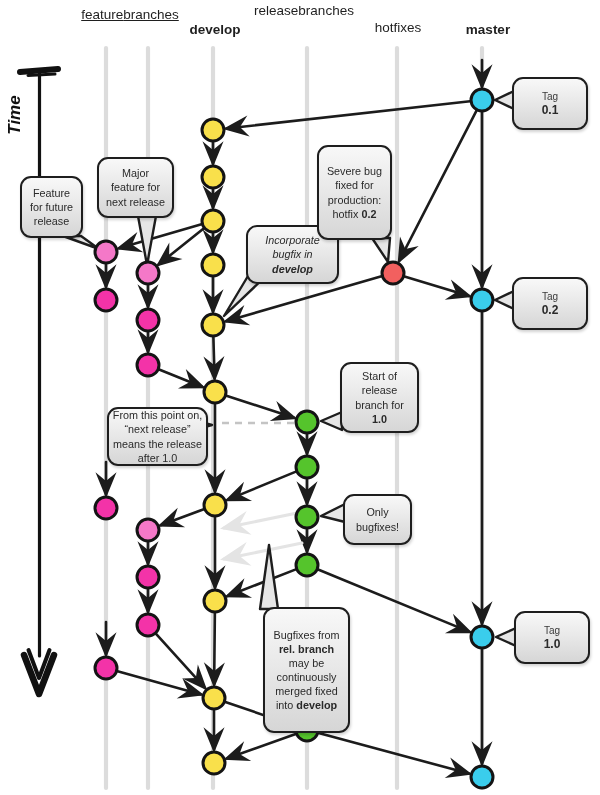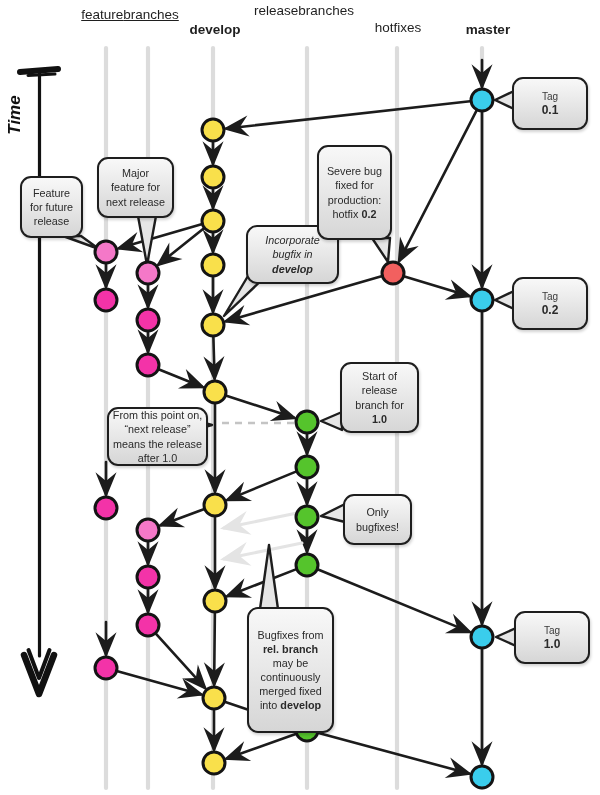--- a/index.html
+++ b/index.html
@@ -181,21 +181,21 @@
       <div class="callout" style="left: 340px; top: 362px; width: 79px; height: 71px;">
         <span class="ln"><span class="">Start of</span></span>
         <span class="ln"><span class="">release</span></span>
         <span class="ln"><span class="">branch for</span></span>
         <span class="ln"><span class="seg-b ">1.0</span></span>
       </div>
       <div class="callout" style="left: 343px; top: 494px; width: 69px; height: 51px;">
         <span class="ln"><span class="">Only</span></span>
         <span class="ln"><span class="">bugfixes!</span></span>
       </div>
-      <div class="callout" style="left: 247px; top: 607px; width: 87px; height: 126px;">
+      <div class="callout" style="left: 263px; top: 607px; width: 87px; height: 126px;">
         <span class="ln"><span class="">Bugfixes from</span></span>
         <span class="ln"><span class="seg-b ">rel. branch</span></span>
         <span class="ln"><span class="">may be</span></span>
         <span class="ln"><span class="">continuously</span></span>
         <span class="ln"><span class="">merged fixed</span></span>
         <span class="ln"><span class="">into </span><span class="seg-b ">develop</span></span>
       </div>
       <div class="callout" style="left: 514px; top: 611px; width: 76px; height: 53px;">
         <span class="ln"><span class="seg-sm ">Tag</span></span>
         <span class="ln"><span class="seg-b seg-lg">1.0</span></span>

